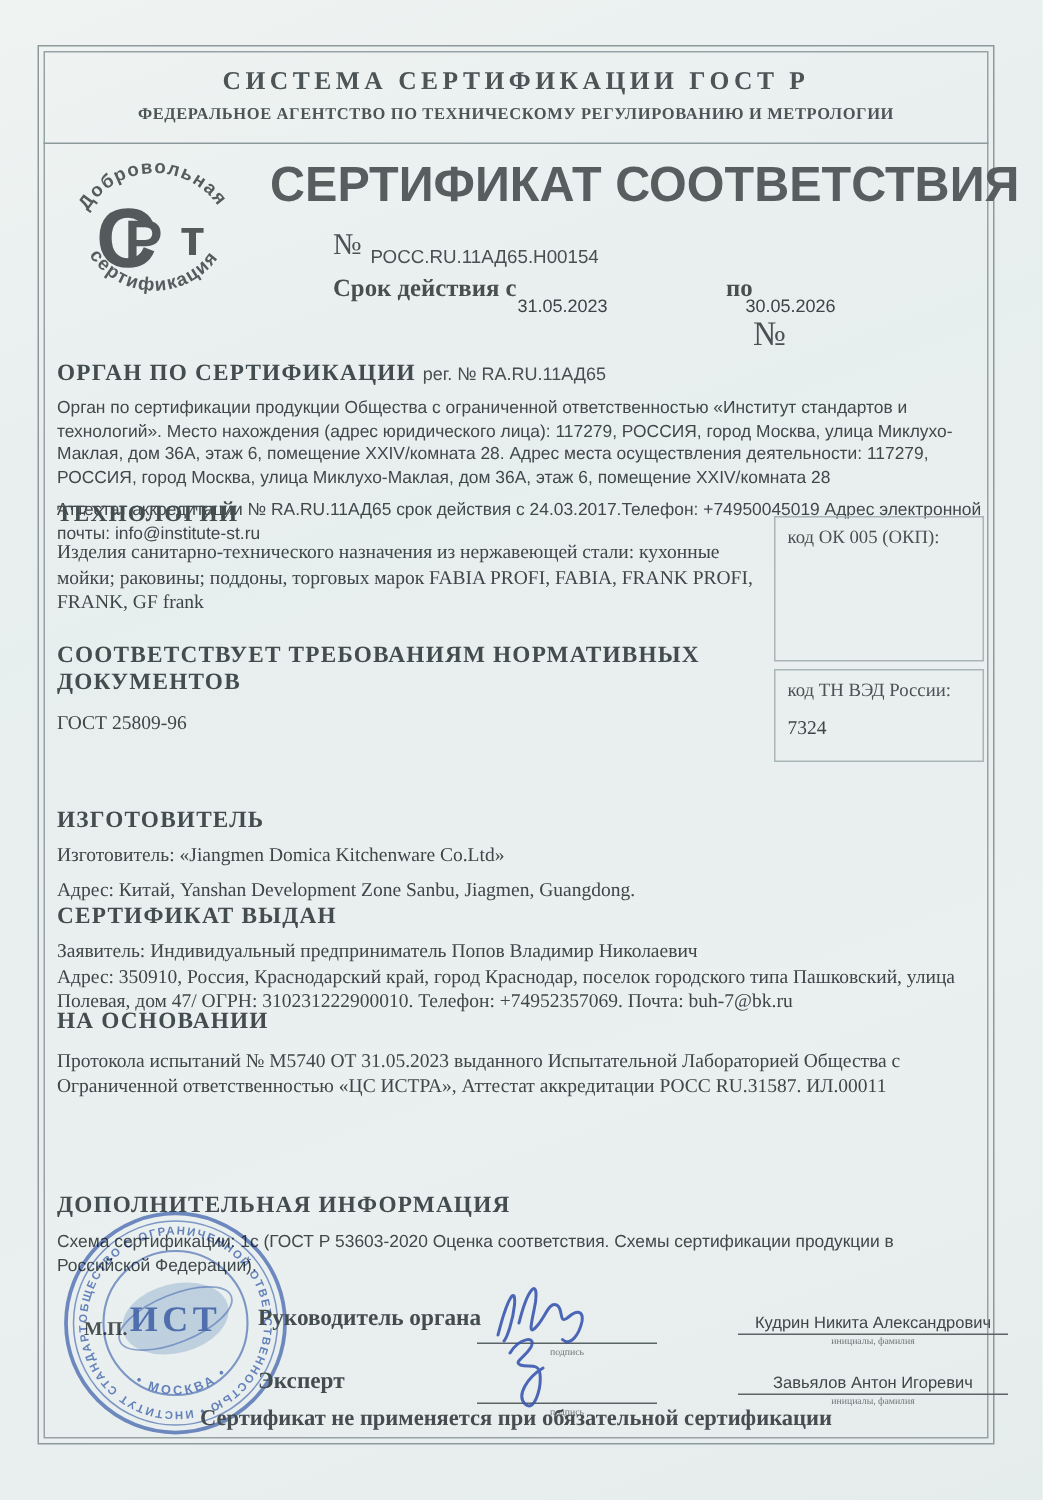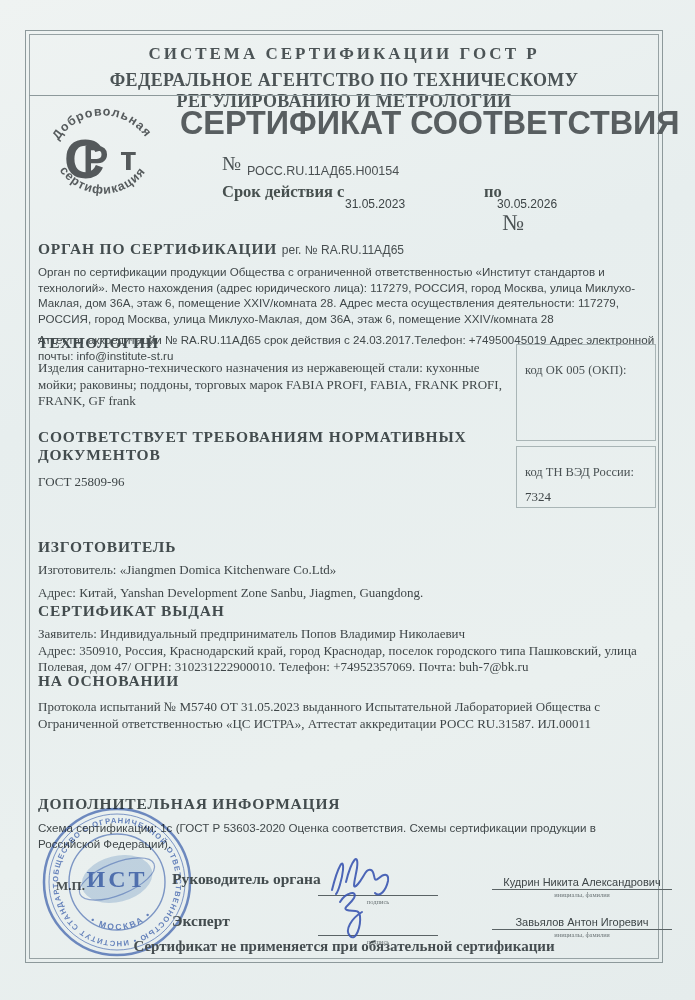--- a/index.html
+++ b/index.html
@@ -19,21 +19,21 @@
   }
   .frame::after{
     content:""; position:absolute; inset:3px; border:1px solid #97a2a4;
   }
   .hdr-line1{
     position:absolute; left:30px; top:44px; width:628px; text-align:center;
     font-weight:bold; font-size:17px; letter-spacing:3px; color:#4c5456;
   }
   .hdr-line2{
     position:absolute; left:30px; top:70px; width:628px; text-align:center;
-    font-weight:bold; font-size:18px; letter-spacing:0.4px; color:#4c5456;
+    font-weight:bold; font-size:11px; letter-spacing:0.4px; color:#4c5456;
   }
   .hdr-rule{
     position:absolute; left:29px; top:95px; width:630px; height:0;
     border-top:1px solid #8d999b;
   }
   .logo{ position:absolute; left:38px; top:98px; }
   .cert-title{
     position:absolute; left:180px; top:104px; width:470px; text-align:center;
     font-family:"Liberation Sans", sans-serif; font-weight:bold;
     font-size:33px; color:#585e60; letter-spacing:0px; white-space:nowrap;
@@ -75,21 +75,21 @@
   .sec-manu{ top:538px; width:620px; }
   .sec-manu .serif-body{ margin-top:6px; }
   .sec-issued{ top:602px; width:622px; }
   .sec-issued .serif-body{ margin-top:6px; }
   .sec-basis{ top:672px; width:622px; }
   .sec-basis .serif-body{ margin-top:9px; }
   .sec-add{ top:795px; width:600px; }
   .sec-add .sans-body{ margin-top:7px; }
   .code-box{
     position:absolute; border:1px solid #a9b5b6; background:transparent;
-    padding:18px 8px; font-family:"Liberation Serif",serif; font-size:12.5px; color:#4a5254;
+    padding:6px 8px; font-family:"Liberation Serif",serif; font-size:12.5px; color:#4a5254;
   }
   .code-box-1{ left:516px; top:344px; width:140px; height:97px; }
   .code-box-2{ left:516px; top:446px; width:140px; height:62px; }
   .code-box .val{ display:block; margin-top:9px; font-size:13px; color:#3f4648; }
   .stamp{ position:absolute; left:28px; top:793px; opacity:0.88; mix-blend-mode:multiply; }
   .mp-note{ position:absolute; left:56px; top:878px; font-weight:bold; font-size:13px; color:#4a5153; }
   .sig-row-label{ position:absolute; font-weight:bold; font-size:15.5px; color:#434c4e; }
   .lbl-head{ left:172px; top:870px; }
   .lbl-expert{ left:172px; top:912px; }
   .sig-line{

